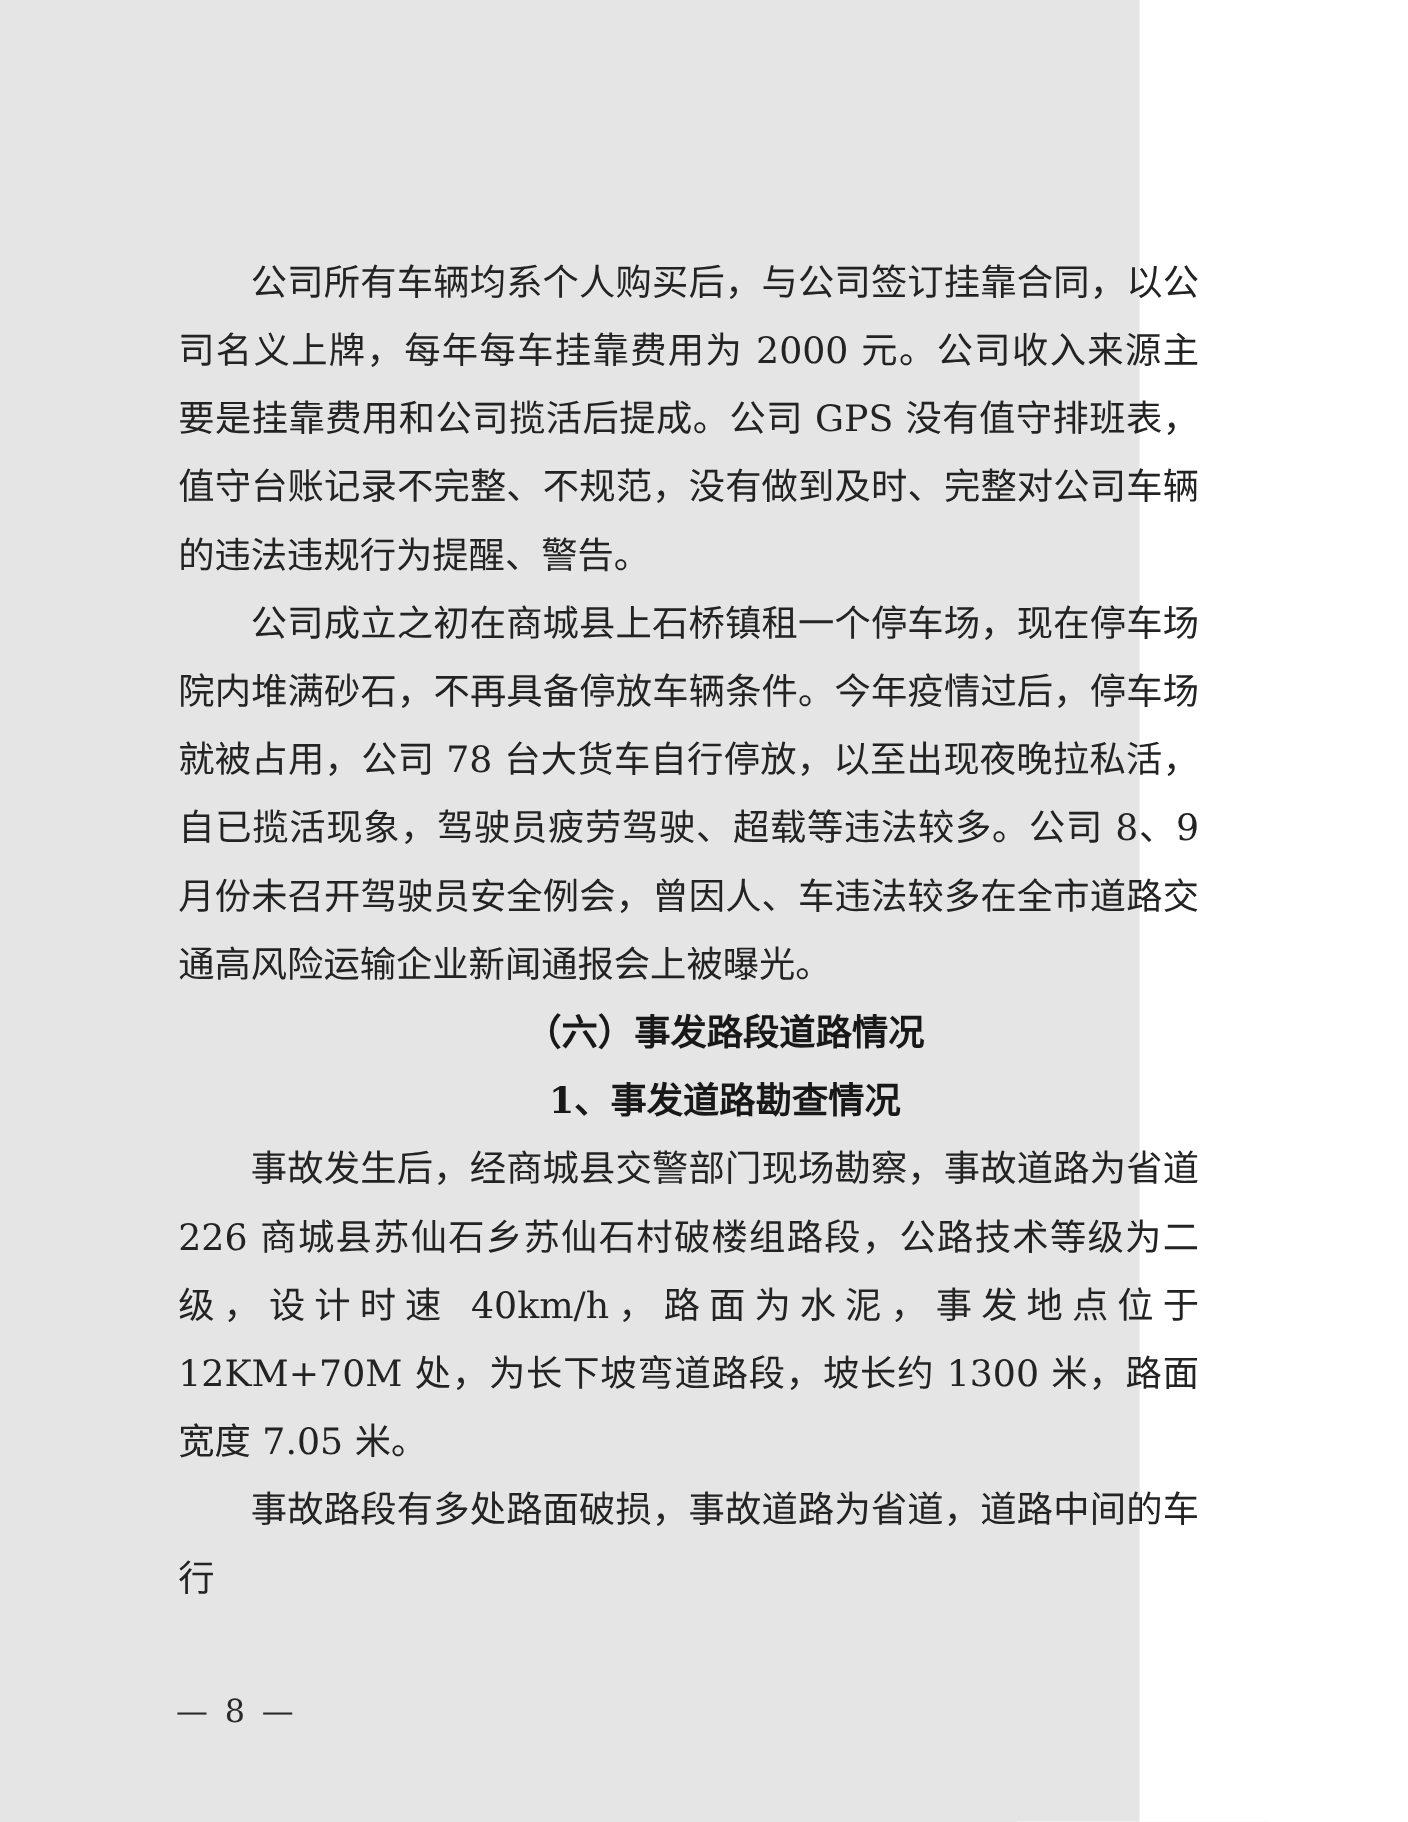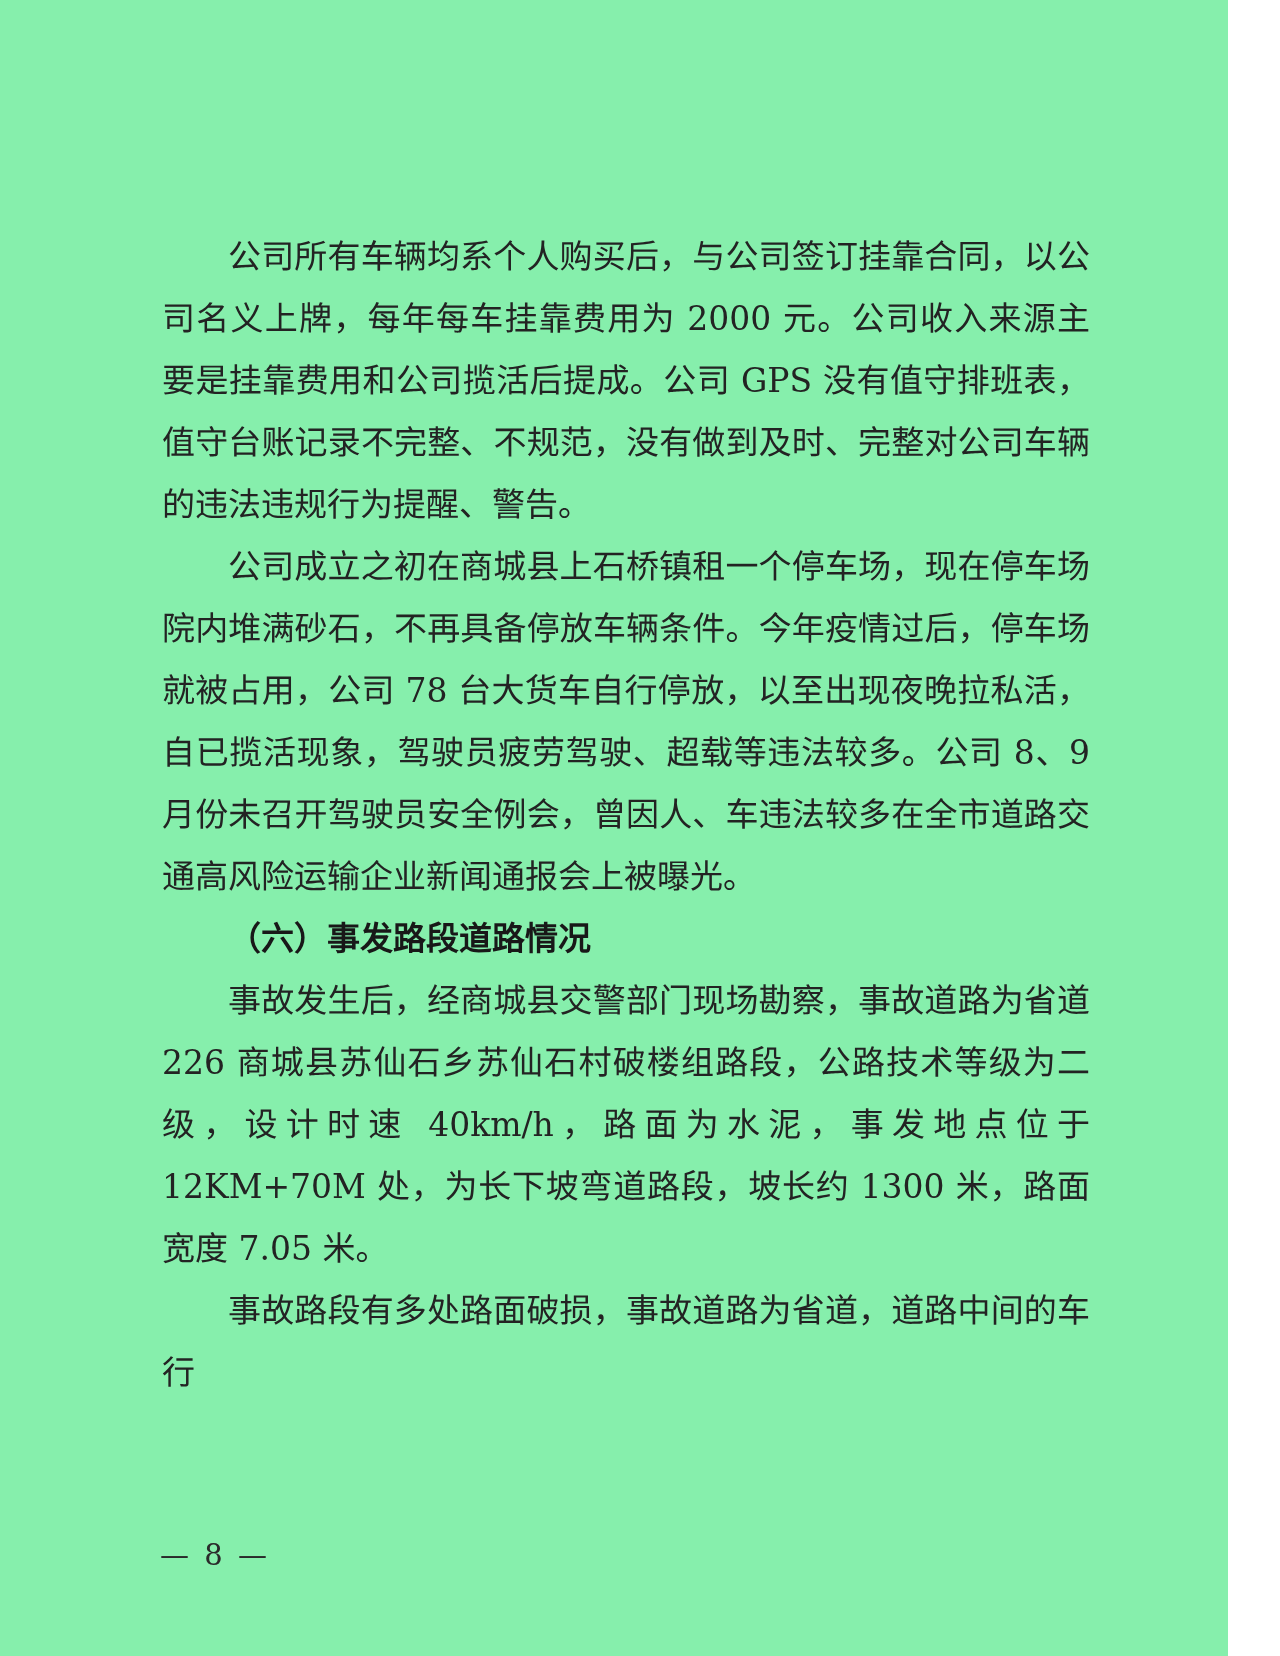--- a/index.html
+++ b/index.html
@@ -10,23 +10,23 @@
   body {
     width: 1280px;
     height: 1656px;
     position: relative;
     font-family: "DejaVu Serif", serif;
     overflow: hidden;
   }
   .page {
     position: absolute;
     left: 0; top: 0;
-    width: 1228px;
+    width: 1036px;
     height: 1656px;
-    background: #86efac;
+    background: #e5e5e5;
   }
   .text-body {
     position: absolute;
     left: 162px;
     top: 226px;
     width: 928px;
     font-size: 33px;
     line-height: 62px;
     color: #232323;
     letter-spacing: 0px;
@@ -35,21 +35,21 @@
     margin: 0;
     padding: 0;
     text-indent: 2em;
     text-align: justify;
     text-justify: inter-character;
   }
   p.heading {
     margin: 0;
     padding: 0;
     text-indent: 2em;
-    text-align: left;
+    text-align: center;
     font-weight: bold;
     color: #181818;
   }
   .page-number {
     position: absolute;
     left: 160px;
     top: 1538px;
     font-size: 29px;
     line-height: 34px;
     color: #2a2a2a;
@@ -57,17 +57,18 @@
   }
 </style>
 </head>
 <body>
 
 <div class="page">
   <div class="text-body">
     <p class="para">公司所有车辆均系个人购买后，与公司签订挂靠合同，以公司名义上牌，每年每车挂靠费用为 2000 元。公司收入来源主要是挂靠费用和公司揽活后提成。公司 GPS 没有值守排班表，值守台账记录不完整、不规范，没有做到及时、完整对公司车辆的违法违规行为提醒、警告。</p>
     <p class="para">公司成立之初在商城县上石桥镇租一个停车场，现在停车场院内堆满砂石，不再具备停放车辆条件。今年疫情过后，停车场就被占用，公司 78 台大货车自行停放，以至出现夜晚拉私活，自已揽活现象，驾驶员疲劳驾驶、超载等违法较多。公司 8、9 月份未召开驾驶员安全例会，曾因人、车违法较多在全市道路交通高风险运输企业新闻通报会上被曝光。</p>
     <p class="heading">（六）事发路段道路情况</p>
+    <p class="heading">1、事发道路勘查情况</p>
     <p class="para">事故发生后，经商城县交警部门现场勘察，事故道路为省道 226 商城县苏仙石乡苏仙石村破楼组路段，公路技术等级为二级，设计时速 40km/h，路面为水泥，事发地点位于 12KM+70M 处，为长下坡弯道路段，坡长约 1300 米，路面宽度 7.05 米。</p>
     <p class="para">事故路段有多处路面破损，事故道路为省道，道路中间的车行</p>
   </div>
   <div class="page-number">— 8 —</div>
 </div>
 
 </body></html>

